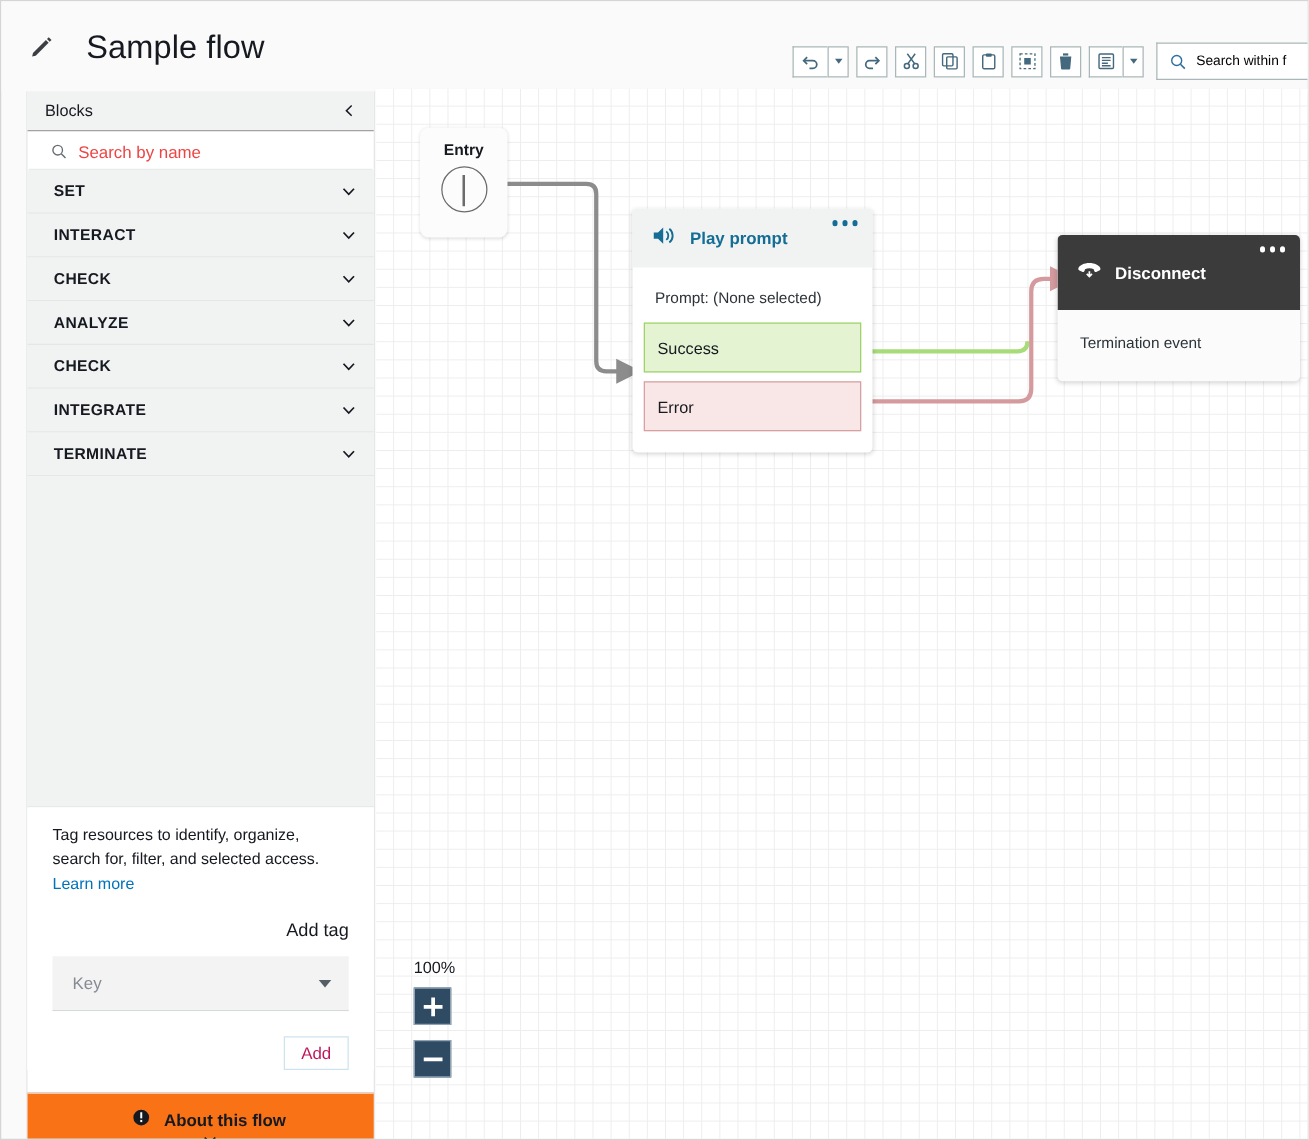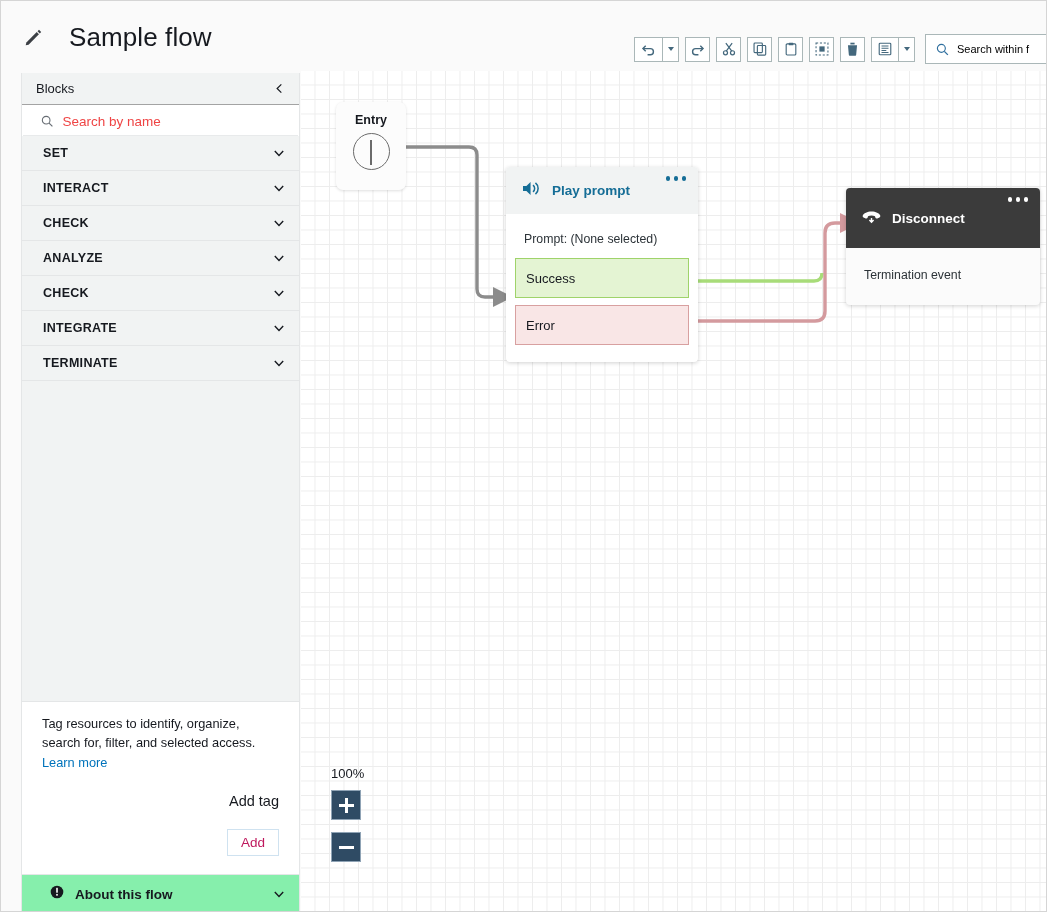--- a/index.html
+++ b/index.html
@@ -129,24 +129,25 @@
   .fld .ph { font-size: 13.5px; color: #848b92; }
   .dncaret { width:0;height:0;border-left:5px solid transparent;border-right:5px solid transparent;border-top:6px solid #555e66; }
   .dncaret.light { border-top-color:#9aa1a8; }
   .add-row { display:flex; justify-content:flex-end; padding: 20px 20px 0 0; background:#fff;}
   .add-btn {
     border: 1px solid #cfe2f0; background: #fff; color: #be185d;
     font-size: 13.5px; padding: 5px 13px;
   }
   .about-row {
     margin-top: 18px;
-    height: 38px; background: #86efac;
+    height: 38px; background: #f97316;
     border-top: 1px solid #e4e6e7; border-bottom: 1px solid #e4e6e7;
     display: flex; align-items: center; justify-content: space-between;
-    padding: 2px 14px 0 28px;
+    padding: 12px 14px 0 28px;
+    flex-direction: column;
   }
   .about-left { display:flex; align-items:center; gap:11px; }
   .about-row .lbl { font-size: 13.5px; font-weight: 700; color: #16191f; }
 
   
   .canvas {
     position: absolute; left: 300px; top: 70px;
     width: 746px; height: 841px;
     background-color: #ffffff;
     background-image:
@@ -400,20 +401,24 @@
 
     <div class="tags-panel">
 
       <div class="tags-body">
         <div class="tags-desc">
           <span>Tag resources to identify, organize, search for, filter, and selected access.</span>
           <a href="#">Learn more</a>
         </div>
         <div class="add-tag-h">Add tag</div>
 
+        <div class="fld">
+          <span class="ph">Key</span>
+          <span class="dncaret"></span>
+        </div>
       </div>
 
       <div class="add-row">
         <button class="add-btn">Add</button>
       </div>
     </div>
 
     <div class="about-row">
       <span class="about-left">
         <span>

